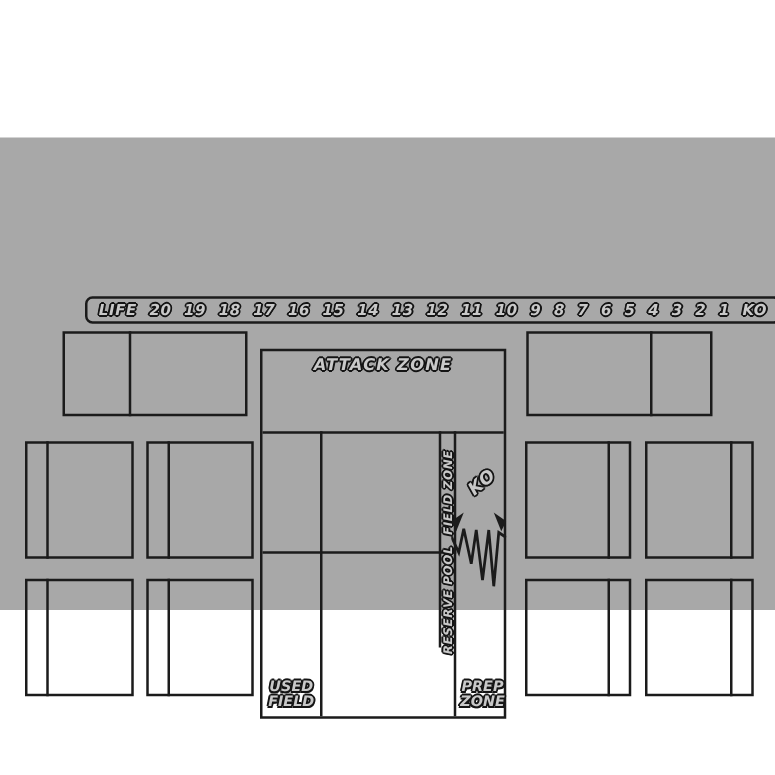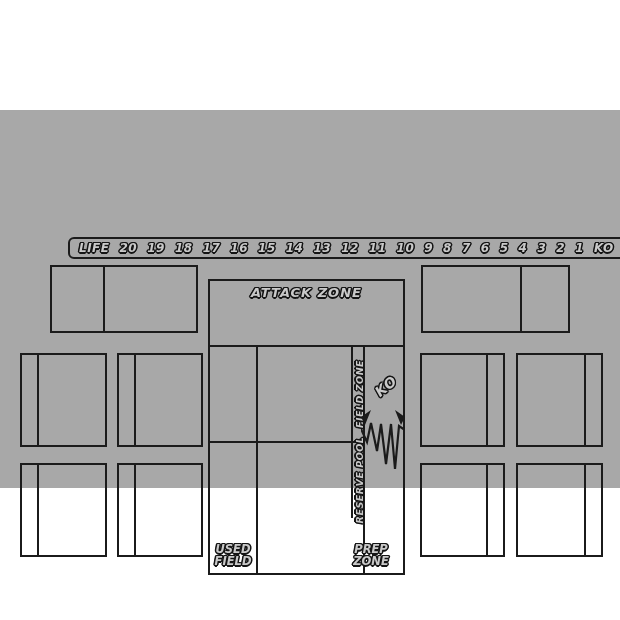--- a/index.html
+++ b/index.html
@@ -127,20 +127,20 @@
         <polygon points="0,10 10,3 4,18" fill="#1b1b1b"></polygon>
         <polygon points="44,10 34,3 40,18" fill="#1b1b1b"></polygon>
         <polyline points="0,22 6,35 10,16 16,44 20,17 25,57 30,17 34,62 38,19 44,23" fill="none" stroke="#1b1b1b" stroke-width="2.2"></polyline>
       </svg>
 
       <div class="corner-label" style="left:0;width:46px;">
         <div class="bubble">USED</div>
         <div class="bubble">FIELD</div>
       </div>
 
-      <div class="corner-label" style="left:140px;width:42px;">
+      <div class="corner-label" style="left:155px;width:42px;">
         <div class="bubble">PREP</div>
         <div class="bubble">ZONE</div>
       </div>
     </div>
 
   </div>
 </div>
 
 </body></html>

